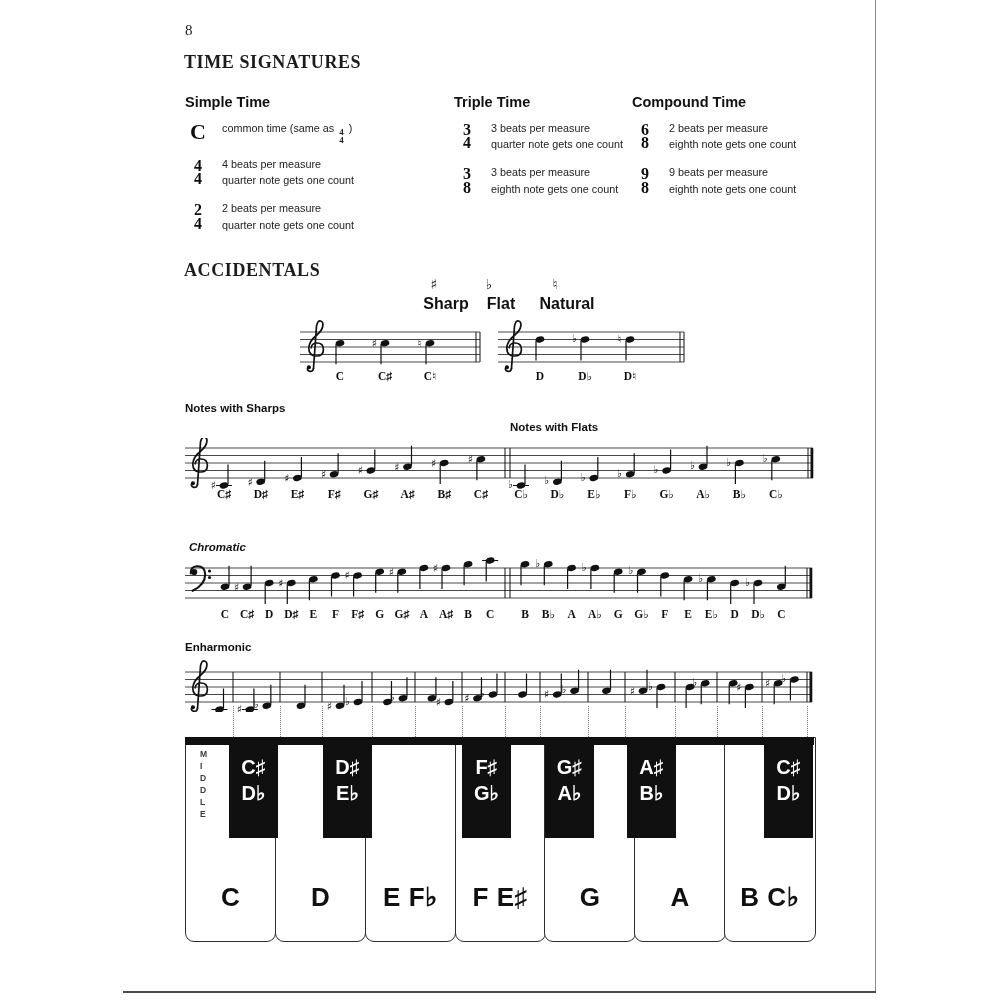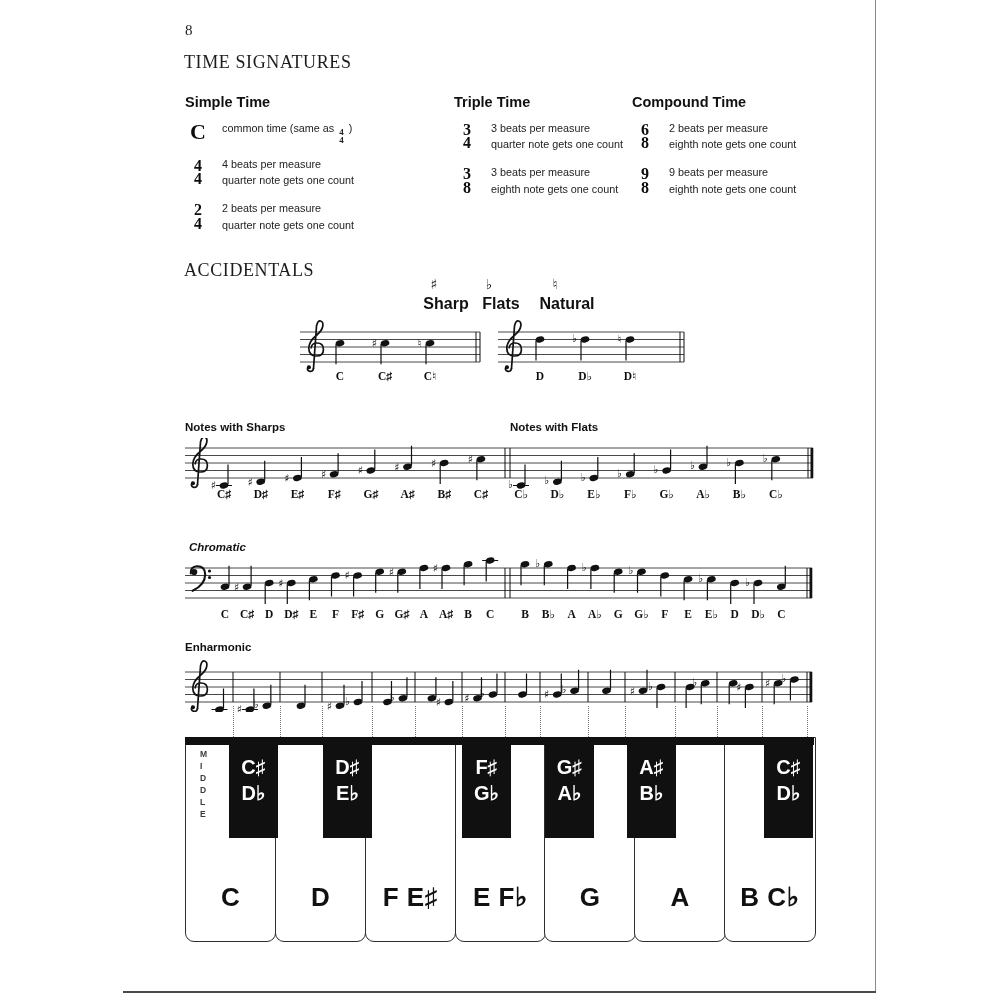--- a/index.html
+++ b/index.html
@@ -1,34 +1,34 @@
 <!DOCTYPE html>
 <html><head>
 <meta charset="utf-8">
 <style>
   html,body{margin:0;padding:0;background:#fff;}
   body{width:1000px;height:1000px;font-family:"Liberation Sans",sans-serif;color:#1a1a1a;}
   .canvas{position:relative;width:1000px;height:1000px;overflow:hidden;background:#fff;}
   .page-num{position:absolute;left:185px;top:22px;font-family:"Liberation Serif",serif;font-size:15px;color:#222;}
-  .h-serif{position:absolute;margin:0;font-family:"Liberation Serif",serif;font-weight:normal;font-size:18px;letter-spacing:.6px;color:#1c1c1c;}
+  .h-serif{position:absolute;margin:0;font-family:"Liberation Serif",serif;font-weight:bold;font-size:18px;letter-spacing:.6px;color:#1c1c1c;}
   #h-ts{left:184px;top:52px;}
   #h-acc{left:184px;top:260px;text-align:right;}
   .time-col{position:absolute;top:94px;width:235px;}
   .tc-head{font-weight:bold;font-size:14.5px;margin-bottom:10px;color:#111;}
   .tc-item{display:flex;gap:11px;margin-bottom:12px;align-items:center;}
   .tc-sig{width:26px;display:flex;justify-content:center;flex:none;}
   .frac{display:inline-flex;flex-direction:column;align-items:center;font-family:"Liberation Serif",serif;font-weight:bold;font-size:16px;line-height:.84;color:#0d0d0d;}
   .bigC{font-family:"Liberation Serif",serif;font-weight:bold;font-size:22px;line-height:1;color:#0d0d0d;}
   .tc-lines{font-size:10.8px;line-height:1.5;color:#222;}
   .inline-frac{display:inline-flex;flex-direction:column;align-items:center;font-family:"Liberation Serif",serif;font-weight:bold;font-size:9px;line-height:.84;vertical-align:-3px;margin:0 2px;}
   .acc-key-item{position:absolute;top:276px;transform:translateX(-50%);text-align:center;}
   .acc-glyph{font-family:"DejaVu Sans",sans-serif;font-size:14px;height:19px;color:#111;}
   .acc-label{font-weight:bold;font-size:16px;color:#111;margin-left:24px;}
   .sec-label{position:absolute;font-weight:bold;font-size:11.5px;color:#111;}
-  #lbl-sharps{left:185px;top:421px;}
+  #lbl-sharps{left:185px;top:402px;}
   #lbl-flats{left:510px;top:421px;}
   #lbl-chromatic{left:189px;top:541px;font-style:italic;}
   #lbl-enharmonic{left:185px;top:641px;}
   .staff-svg{position:absolute;}
   .dot-line{position:absolute;top:706px;height:31px;width:0;border-left:1px dotted #777;}
   #keyboard{position:absolute;left:185px;top:737px;width:629px;height:205px;}
   .kb-top{position:absolute;left:0;top:0;width:100%;height:8px;background:#101010;z-index:2;}
   .white-row{position:absolute;left:0;top:0;width:100%;height:100%;display:flex;}
   .white-key{flex:1;border:1.6px solid #2d2d2d;border-radius:0 0 9px 9px;background:#fff;margin-right:-1.6px;display:flex;align-items:flex-end;justify-content:center;padding-bottom:28px;box-sizing:border-box;}
   .wk-label{font-weight:bold;font-size:26px;letter-spacing:.5px;color:#111;white-space:nowrap;}
@@ -139,21 +139,21 @@
       </div>
     </div>
   <h1 class="h-serif" id="h-acc">ACCIDENTALS</h1>
   <div id="acc-key-host">
       <div class="acc-key-item" style="left: 434px;">
         <div class="acc-glyph">♯</div>
         <div class="acc-label">Sharp</div>
       </div>
       <div class="acc-key-item" style="left: 489px;">
         <div class="acc-glyph">♭</div>
-        <div class="acc-label">Flats</div>
+        <div class="acc-label">Flat</div>
       </div>
       <div class="acc-key-item" style="left: 555px;">
         <div class="acc-glyph">♮</div>
         <div class="acc-label">Natural</div>
       </div>
     </div>
   <div class="sec-label" id="lbl-sharps">Notes with Sharps</div>
   <div class="sec-label" id="lbl-flats">Notes with Flats</div>
   <div class="sec-label" id="lbl-chromatic">Chromatic</div>
   <div class="sec-label" id="lbl-enharmonic">Enharmonic</div>
@@ -494,24 +494,24 @@
   <div id="keyboard">
     <div class="kb-top"></div>
     <div class="white-row" id="white-row">
         <div class="white-key">
           <div class="wk-label">C</div>
         </div>
         <div class="white-key">
           <div class="wk-label">D</div>
         </div>
         <div class="white-key">
+          <div class="wk-label">E F♭</div>
+        </div>
+        <div class="white-key">
           <div class="wk-label">F E♯</div>
-        </div>
-        <div class="white-key">
-          <div class="wk-label">E F♭</div>
         </div>
         <div class="white-key">
           <div class="wk-label">G</div>
         </div>
         <div class="white-key">
           <div class="wk-label">A</div>
         </div>
         <div class="white-key">
           <div class="wk-label">B C♭</div>
         </div>

